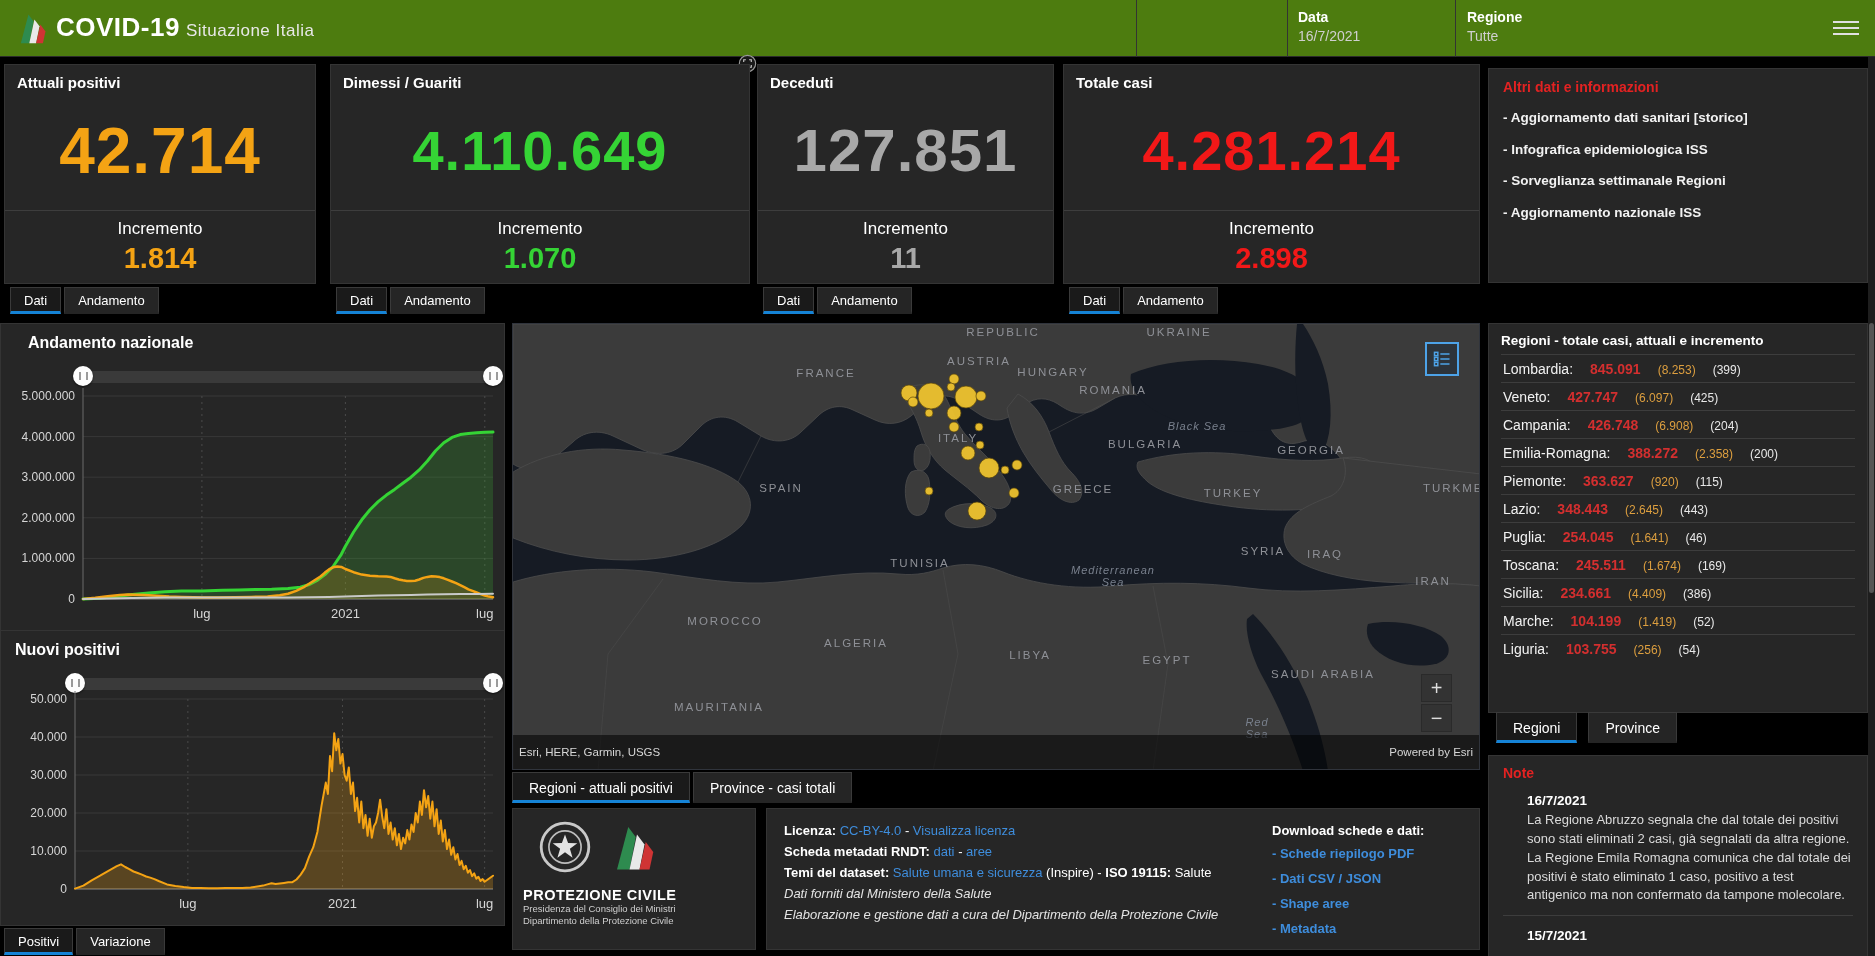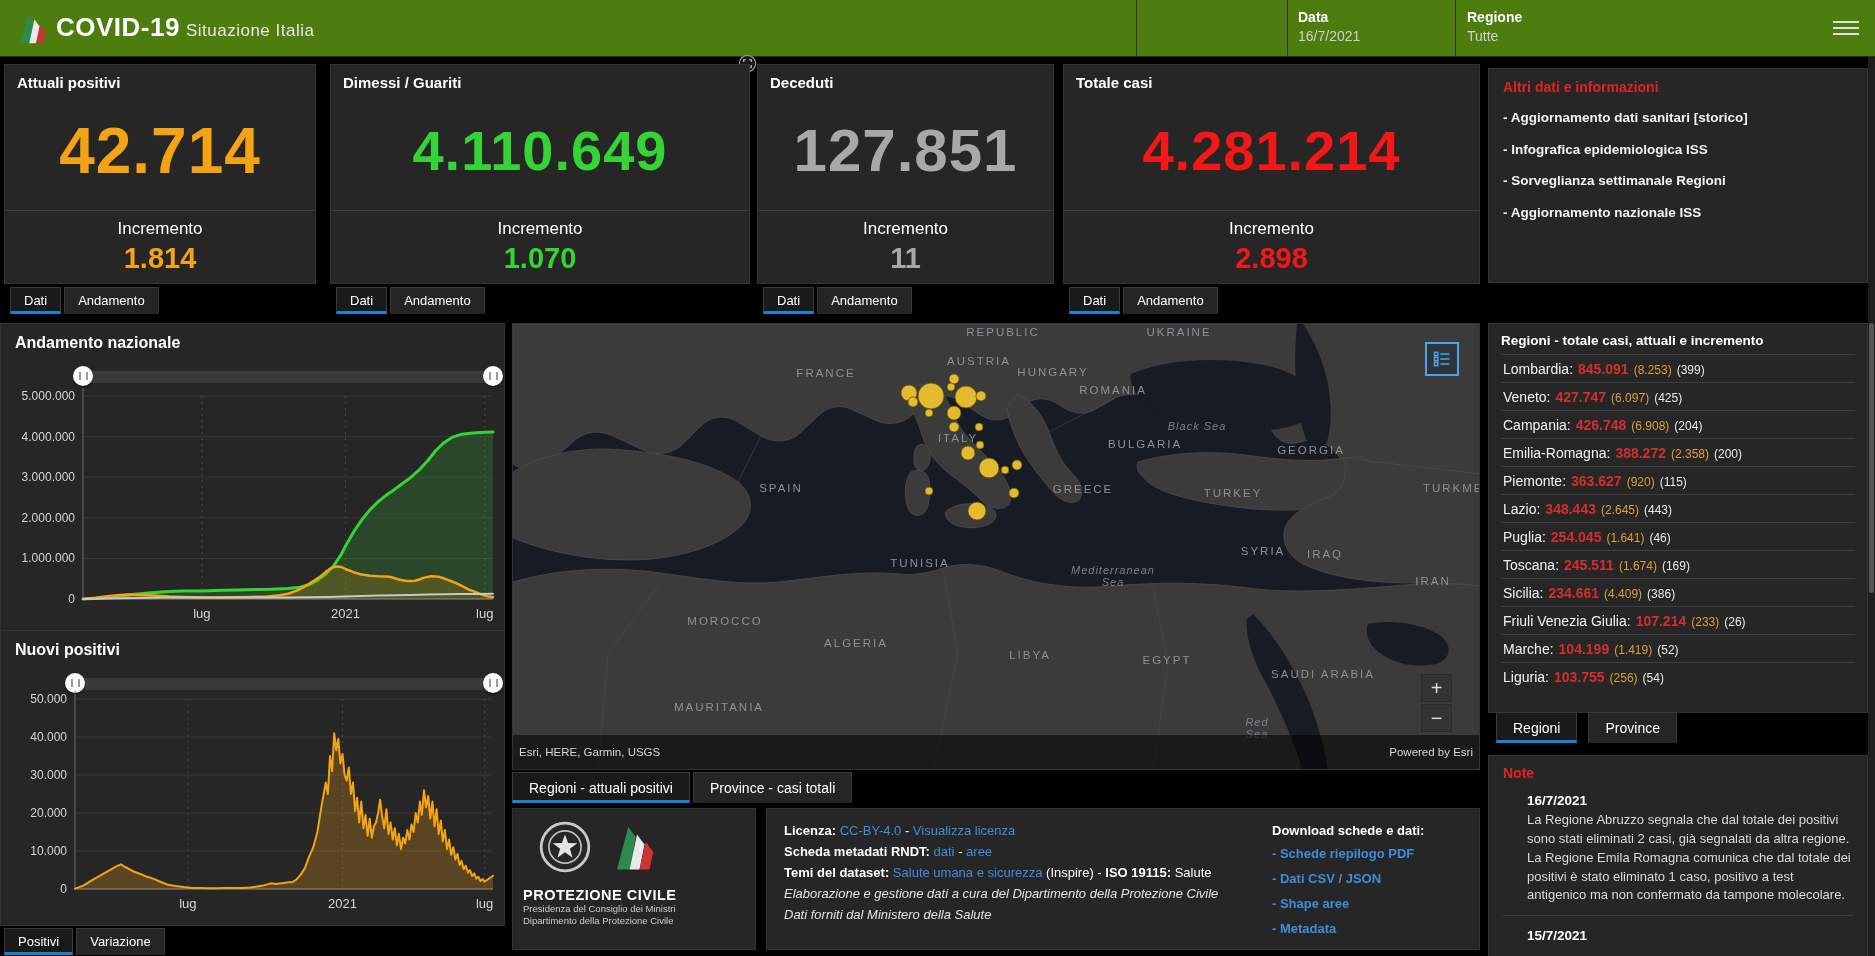--- a/index.html
+++ b/index.html
@@ -34,21 +34,21 @@
   .tab.active{background:#1a1a1a;border-bottom:3px solid #1583d6;}
   .tabs.big .tab{font-size:14px;padding:7px 16px 4px 16px;}
 
   
   .altri{left:1488px;top:68px;width:380px;height:215px;padding:10px 14px;}
   .red-title{color:#e32222;font-size:14px;font-weight:bold;}
   .altri-link{color:#f2f2f2;font-size:13.5px;font-weight:bold;margin-top:14px;width:250px;line-height:1.3;cursor:pointer;}
 
   .regions{left:1488px;top:323px;width:380px;height:390px;padding:9px 12px 0 12px;overflow:hidden;}
   .regions-header{font-size:13.5px;font-weight:bold;color:#fff;padding-bottom:6px;}
-  .region-row{display:flex;align-items:baseline;gap:5px;padding:6px 2px 5px 2px;border-top:1px solid #3d3d3d;font-size:14px;cursor:pointer;}
+  .region-row{display:flex;align-items:baseline;gap:17px;padding:6px 2px 5px 2px;border-top:1px solid #3d3d3d;font-size:14px;cursor:pointer;}
   .rname{color:#f2f2f2;}
   .rname::after{content:":";}
   .rtotal{color:#d32f2f;font-weight:bold;}
   .ractual{color:#dd9f3f;font-size:12px;}
   .rinc{color:#e8e8e8;font-size:12px;}
 
   .note{left:1488px;top:755px;width:380px;height:245px;padding:9px 14px;overflow:hidden;}
   .note-entry{padding:12px 0 10px 24px;}
   .note-entry + .note-entry{border-top:1px solid #3d3d3d;}
   .note-date{font-size:13.5px;font-weight:bold;color:#fff;}
@@ -158,21 +158,21 @@
   <div class="panel altri">
     <div class="red-title">Altri dati e informazioni</div>
     <div id="altri-links">
         <div class="altri-link">- Aggiornamento dati sanitari [storico]</div>
         <div class="altri-link">- Infografica epidemiologica ISS</div>
         <div class="altri-link">- Sorveglianza settimanale Regioni</div>
         <div class="altri-link">- Aggiornamento nazionale ISS</div>
       </div>
   </div>
 
-  <div class="panel chart-panel" style="top:323px;height:363px;">
+  <div class="panel chart-panel" style="top:323px;height:363px;padding-left:13px;">
     <div class="chart-title">Andamento nazionale</div>
     <div class="slider" style="left:82px;top:47px;width:410px;">
       <div class="handle" style="left:-10px">
           <i></i>
         </div>
       <div class="handle" style="right:-10px">
           <i></i>
         </div>
     </div>
     <svg class="chart-svg" style="top:58px" width="505" height="240">
@@ -387,26 +387,20 @@
           <span class="ractual">(1.674)</span>
           <span class="rinc">(169)</span>
         </div>
         <div class="region-row">
           <span class="rname">Sicilia</span>
           <span class="rtotal">234.661</span>
           <span class="ractual">(4.409)</span>
           <span class="rinc">(386)</span>
         </div>
         <div class="region-row">
-          <span class="rname">Friuli Venezia Giulia</span>
-          <span class="rtotal">107.214</span>
-          <span class="ractual">(233)</span>
-          <span class="rinc">(26)</span>
-        </div>
-        <div class="region-row">
           <span class="rname">Marche</span>
           <span class="rtotal">104.199</span>
           <span class="ractual">(1.419)</span>
           <span class="rinc">(52)</span>
         </div>
         <div class="region-row">
           <span class="rname">Liguria</span>
           <span class="rtotal">103.755</span>
           <span class="ractual">(256)</span>
           <span class="rinc">(54)</span>
@@ -455,22 +449,22 @@
       <span class="ilink">CC-BY-4.0</span><span> - </span><span class="ilink">Visualizza licenza</span>
     </div>
     <div>
       <span class="ilabel">Scheda metadati RNDT:</span>
       <span class="ilink">dati</span><span> - </span><span class="ilink">aree</span>
     </div>
     <div>
       <span class="ilabel">Temi del dataset:</span>
       <span class="ilink">Salute umana e sicurezza</span><span> (Inspire) - </span><span class="ilabel">ISO 19115:</span><span> Salute</span>
     </div>
+    <div class="iital">Dati forniti dal Ministero della Salute</div>
     <div class="iital">Elaborazione e gestione dati a cura del Dipartimento della Protezione Civile</div>
-    <div class="iital">Dati forniti dal Ministero della Salute</div>
     <div class="download">
       <div class="ilabel">Download schede e dati:</div>
       <div id="download-links">
           <span class="dl-link">- Schede riepilogo PDF</span>
           <span class="dl-link">- Dati CSV / JSON</span>
           <span class="dl-link">- Shape aree</span>
           <span class="dl-link">- Metadata</span>
         </div>
     </div>
   </div>

